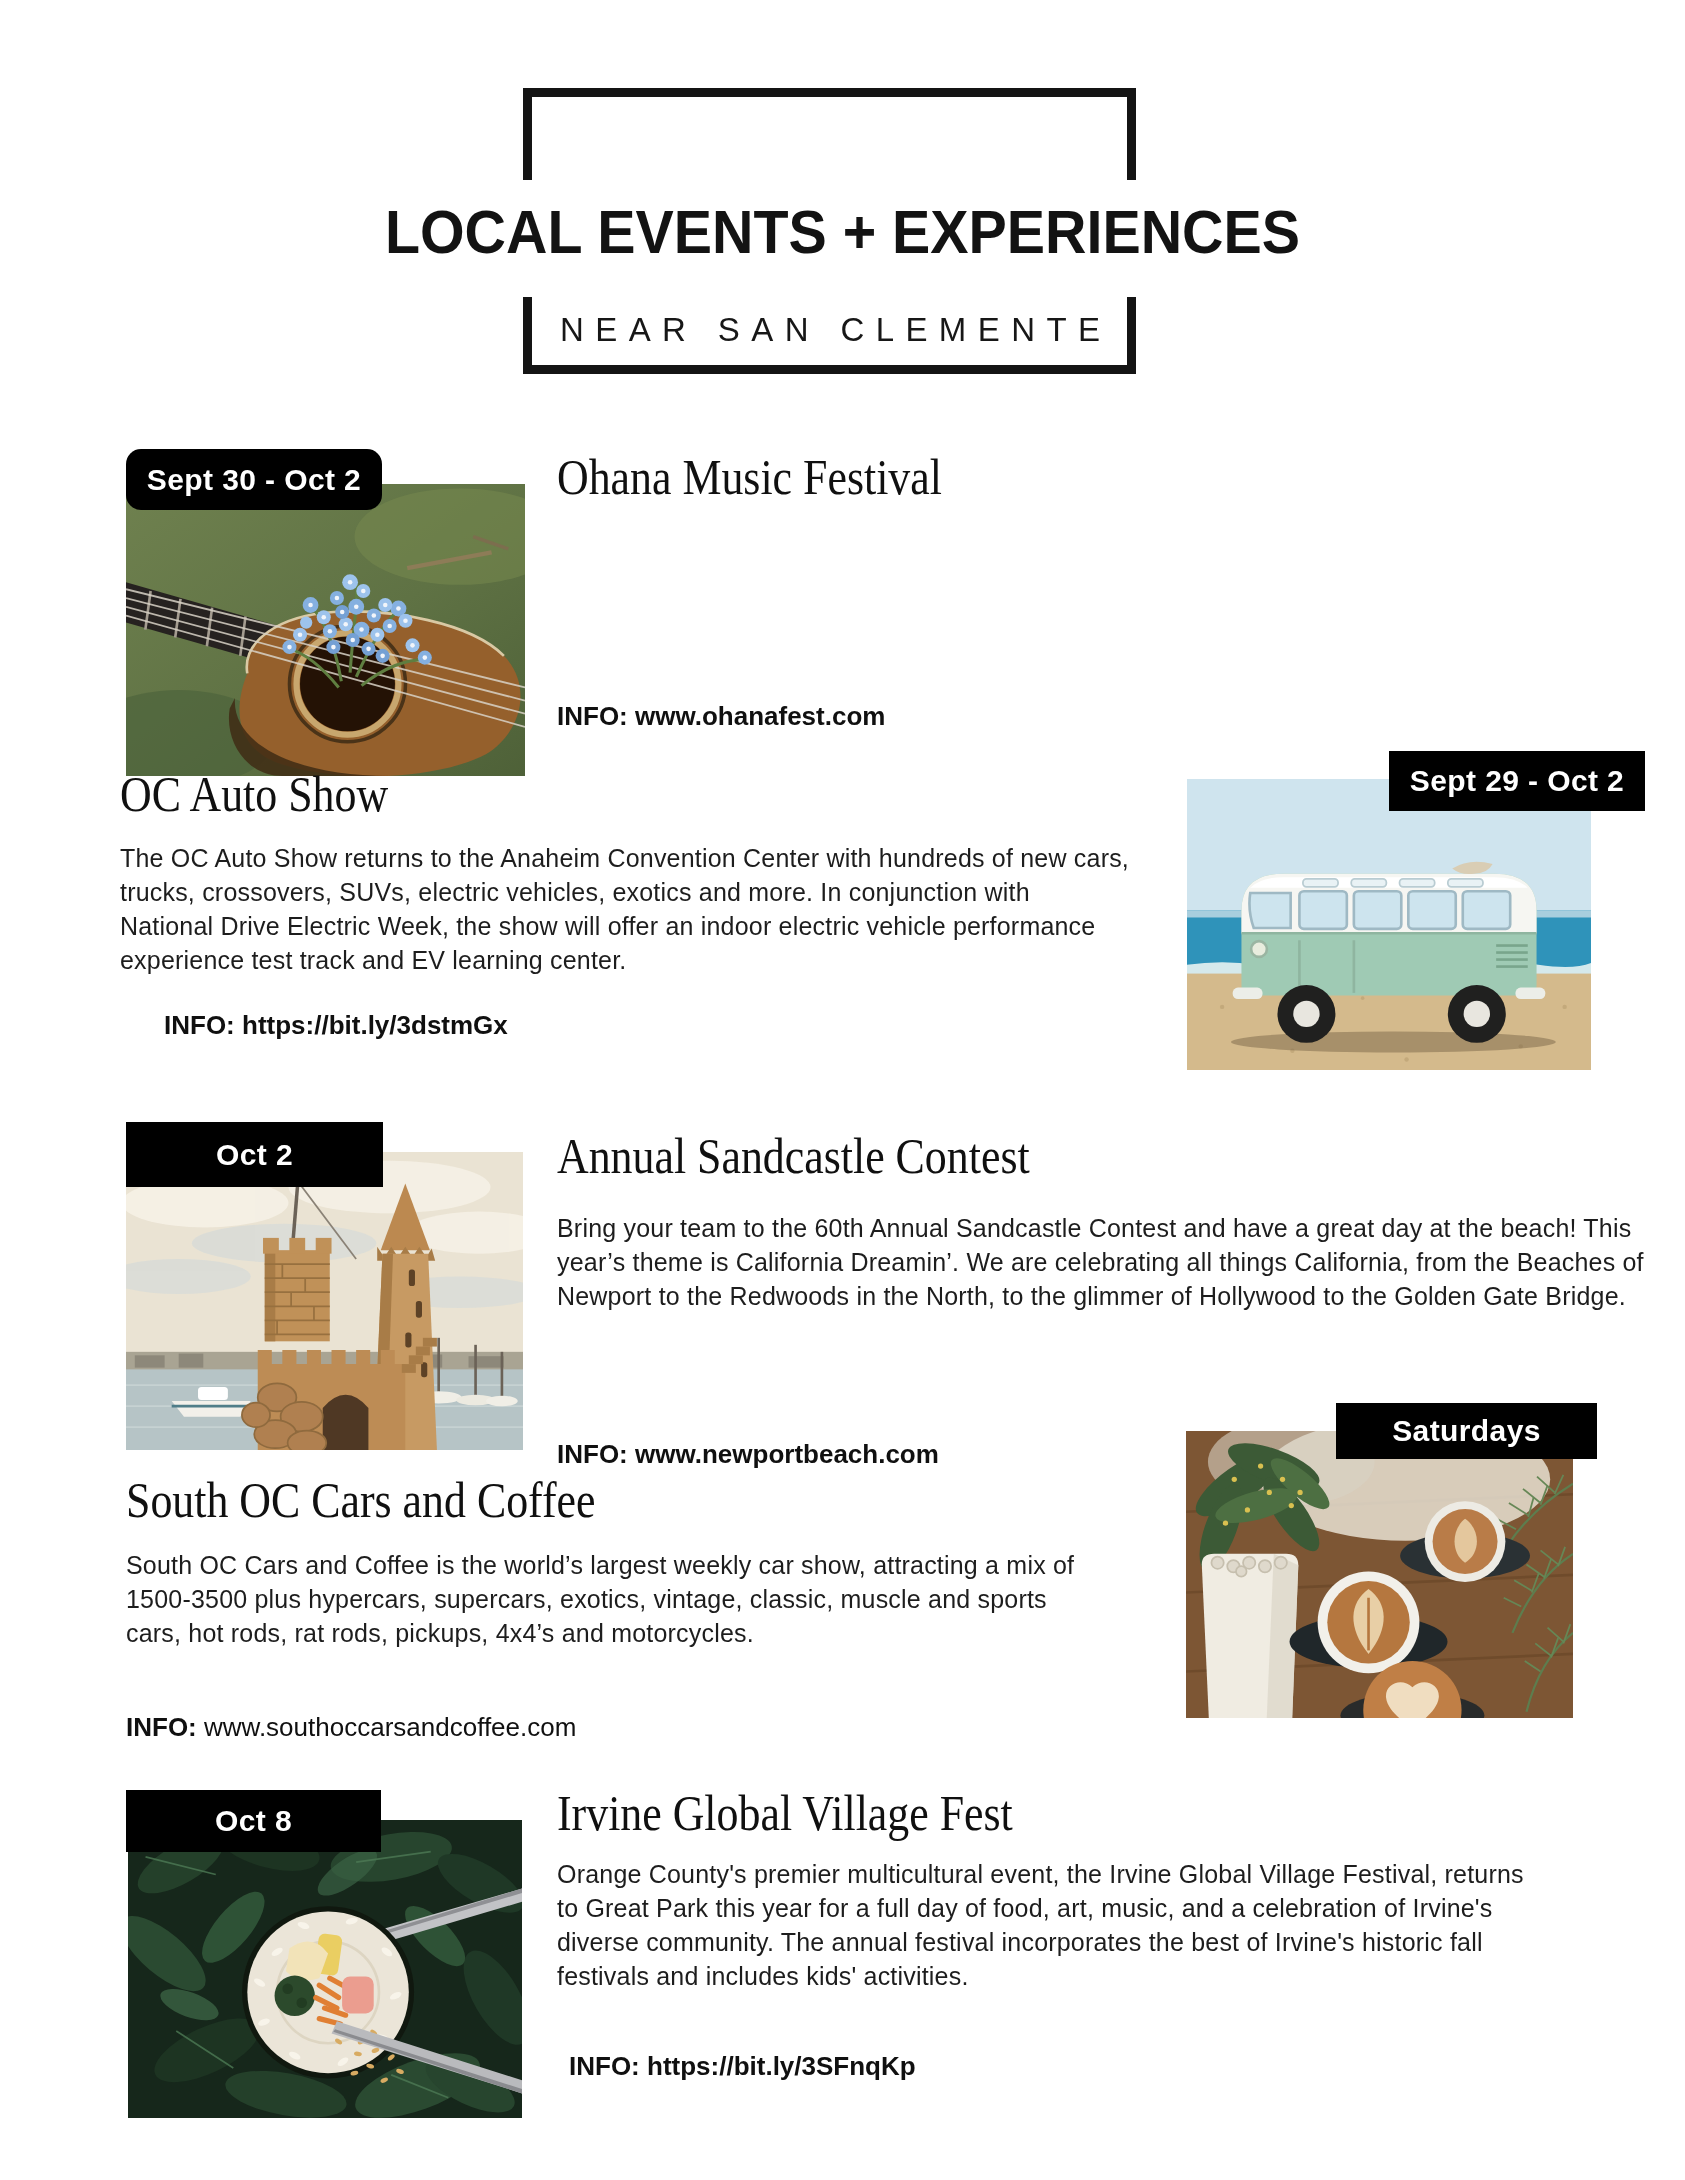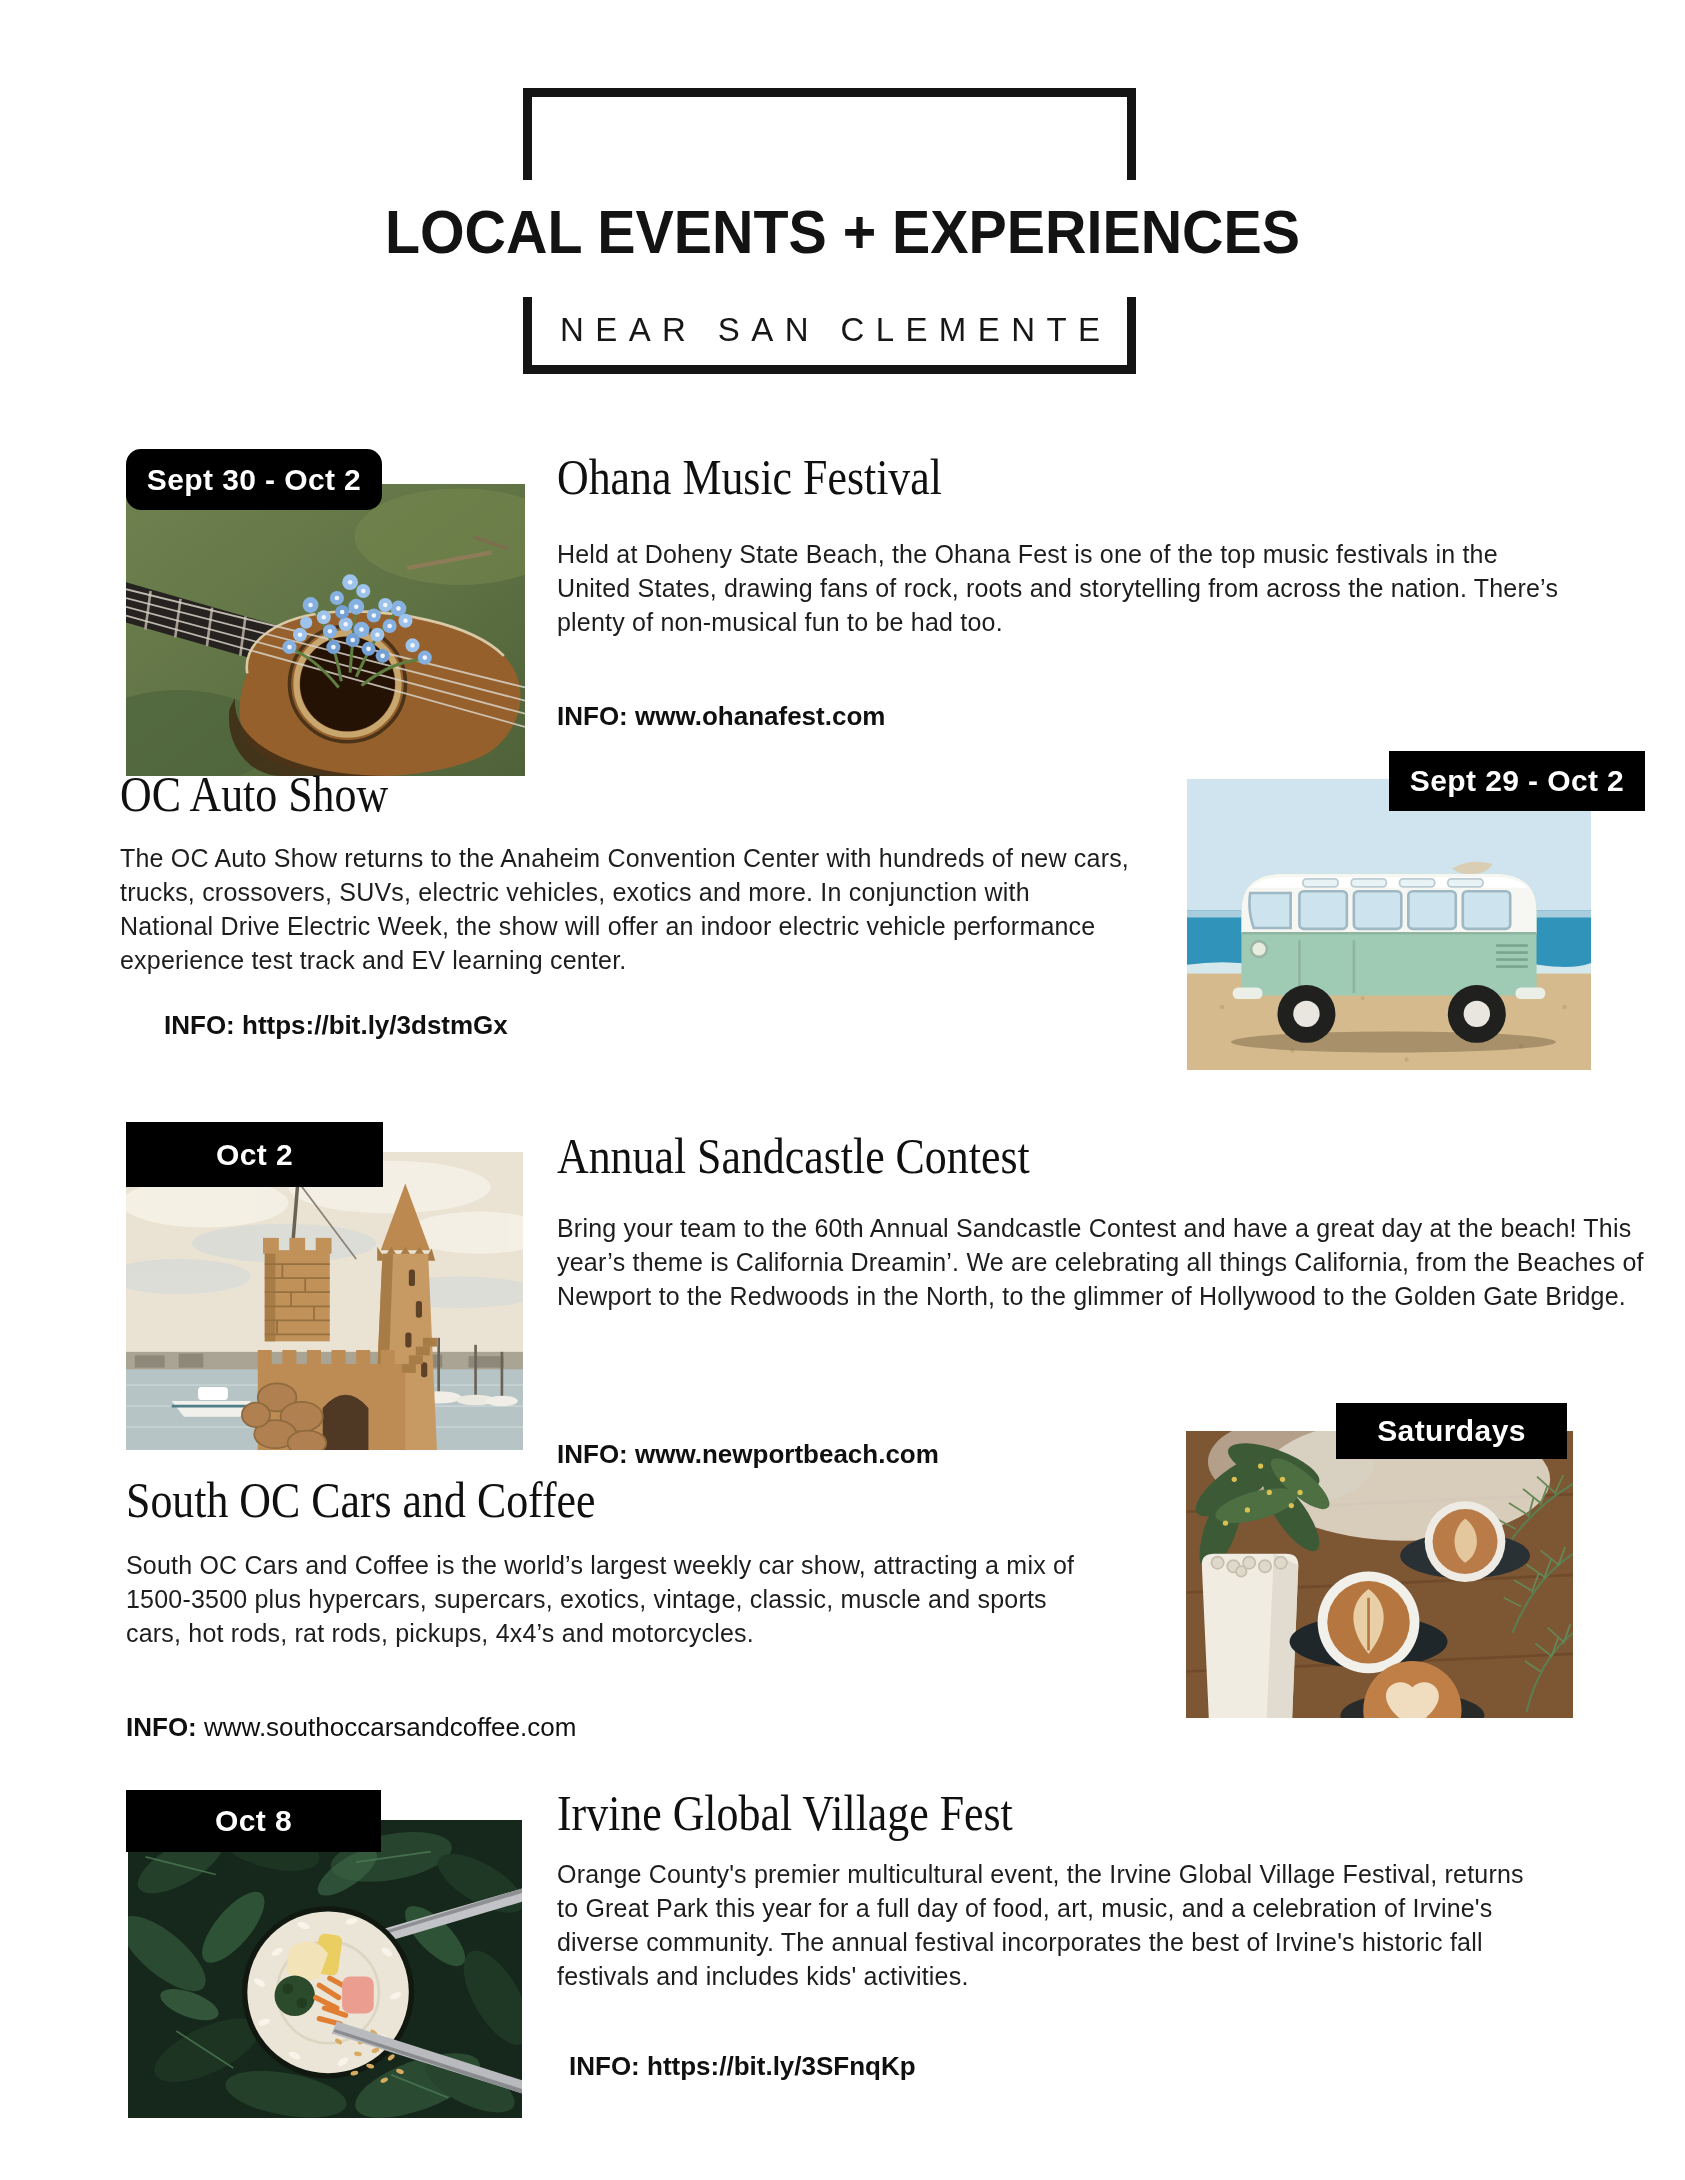--- a/index.html
+++ b/index.html
@@ -147,21 +147,20 @@
             <circle cx="258" cy="178" r="2.6"></circle>
           <circle cx="236" cy="186" r="2.6"></circle>
             <circle cx="276" cy="188" r="2.6"></circle>
             <circle cx="292" cy="196" r="2.6"></circle>
         </g>
       </g>
     </svg>
   </div>
   <div class="badge" style="left:126px;top:449px;width:256px;height:61px;border-radius:15px;">Sept 30 - Oct 2</div>
   <div class="event-title" style="left:557px;top:448px;">Ohana Music Festival</div>
-  <div class="event-body" style="left:557px;top:537px;width:1018px;">Held at Doheny State Beach, the Ohana Fest is one of the top music festivals in the United States, drawing fans of rock, roots and storytelling from across the nation. There’s plenty of non-musical fun to be had too.</div>
   <div class="event-info" style="left:557px;top:701px;">
     <span class="label">INFO:</span>
     <span class="url">www.ohanafest.com</span>
   </div>
 
   <div class="photo" style="left:1187px;top:779px;width:404px;height:291px;">
     <svg viewBox="0 0 460 332" preserveAspectRatio="none">
       <rect width="460" height="332" fill="#cfe4ee"></rect>
       <rect y="150" width="460" height="75" fill="#2f93ba"></rect>
       <rect y="150" width="460" height="8" fill="#a8cede"></rect>
@@ -404,21 +403,21 @@
         <circle cx="208" cy="218" r="58" fill="#f2f0ea"></circle>
         <circle cx="208" cy="218" r="47" fill="#b5773f"></circle>
         <path d="M208 180 C230 196 232 224 208 254 C184 224 186 196 208 180 Z" fill="#e8cfa6"></path>
         <line x1="208" y1="190" x2="208" y2="250" stroke="#b5773f" stroke-width="3"></line>
         <ellipse cx="258" cy="324" rx="82" ry="26" fill="#20272a" opacity="0.9"></ellipse>
         <circle cx="258" cy="318" r="56" fill="#c07f46"></circle>
         <path d="M258 292 C270 280 290 288 288 304 C286 320 266 332 258 340 C250 332 230 320 228 304 C226 288 246 280 258 292 Z" fill="#f0ddc0"></path>
       </g>
     </svg>
   </div>
-  <div class="badge" style="left:1336px;top:1403px;width:231px;height:56px;">Saturdays</div>
+  <div class="badge" style="left:1336px;top:1403px;width:261px;height:56px;">Saturdays</div>
   <div class="event-title" style="left:126px;top:1471px;">South OC Cars and Coffee</div>
   <div class="event-body" style="left:126px;top:1548px;width:983px;">South OC Cars and Coffee is the world’s largest weekly car show, attracting a mix of 1500-3500 plus hypercars, supercars, exotics, vintage, classic, muscle and sports cars, hot rods, rat rods, pickups, 4x4’s and motorcycles.</div>
   <div class="event-info url-regular" style="left:126px;top:1712px;">
     <span class="label">INFO:</span>
     <span class="url">www.southoccarsandcoffee.com</span>
   </div>
 
   <div class="photo" style="left:128px;top:1820px;width:394px;height:298px;">
     <svg viewBox="0 0 449 339" preserveAspectRatio="none">
       <rect width="449" height="339" fill="#16271b"></rect>

